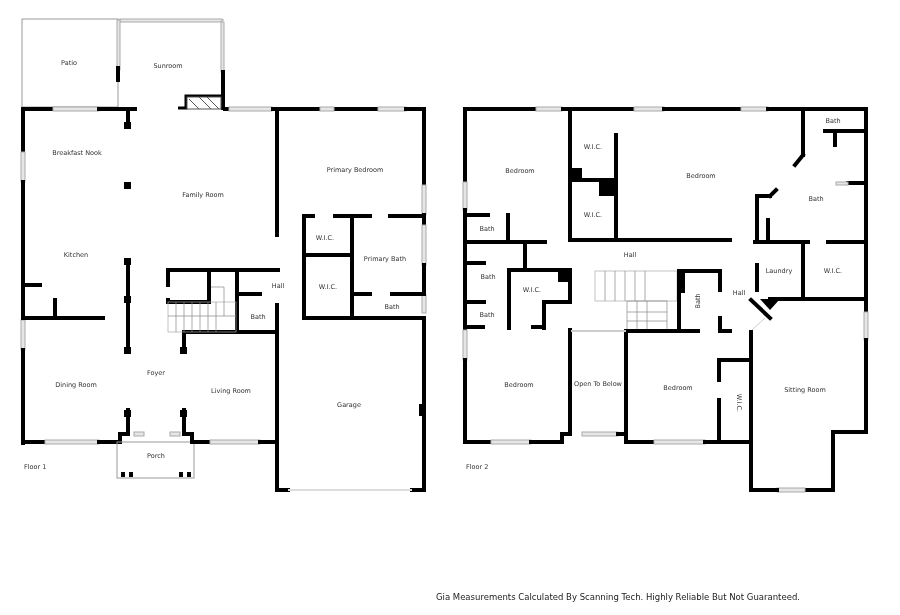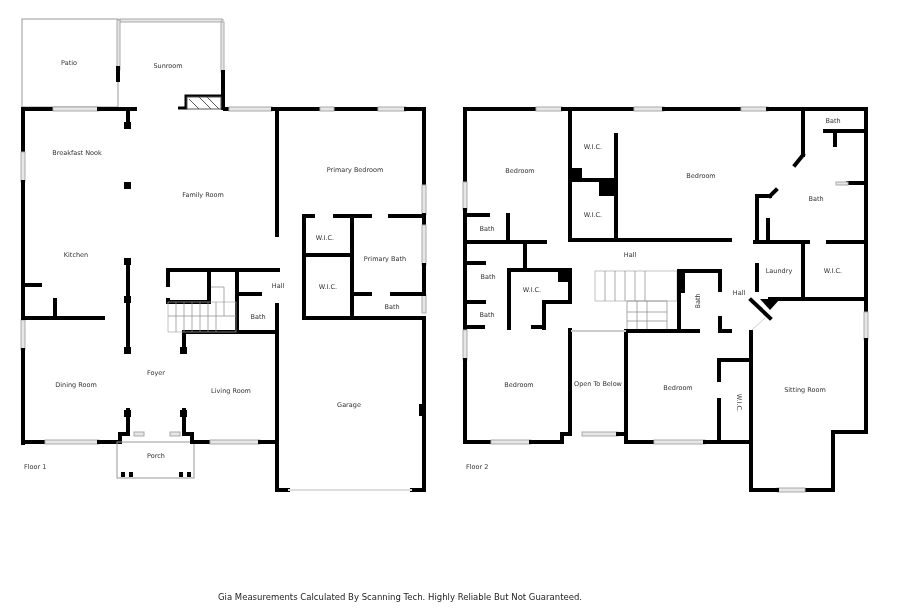--- a/index.html
+++ b/index.html
@@ -4,21 +4,21 @@
 <style>
   html,body{margin:0;padding:0;background:#fff;}
   body{width:900px;height:615px;position:relative;overflow:hidden;font-family:"DejaVu Sans",sans-serif;}
   svg{position:absolute;left:0;top:0;}
   .w{stroke:#000;stroke-width:4;fill:none;stroke-linecap:square;}
   .tw{stroke:#000;stroke-width:3;fill:none;}
   .lw{stroke:#999;stroke-width:1;fill:none;}
   .win{fill:#e6e6e6;stroke:#aaa;stroke-width:1;}
   .lbl{font-size:6.5px;fill:#333;text-anchor:middle;font-family:"DejaVu Sans",sans-serif;}
   .flr{font-size:6.5px;fill:#333;font-family:"DejaVu Sans",sans-serif;}
-  .foot{position:absolute;left:0;width:800px;top:592px;text-align:center;font-size:8.5px;color:#222;font-family:"DejaVu Sans",sans-serif;}
+  .foot{position:absolute;left:0;width:800px;top:592px;text-align:right;font-size:8.5px;color:#222;font-family:"DejaVu Sans",sans-serif;}
   .st{stroke:#888;stroke-width:0.7;fill:none;}
 </style>
 </head>
 <body>
 
 <svg width="900" height="615" viewBox="0 0 900 615">
 
   <g>
 
     <rect x="22" y="19" width="96" height="88" class="lw"></rect>

